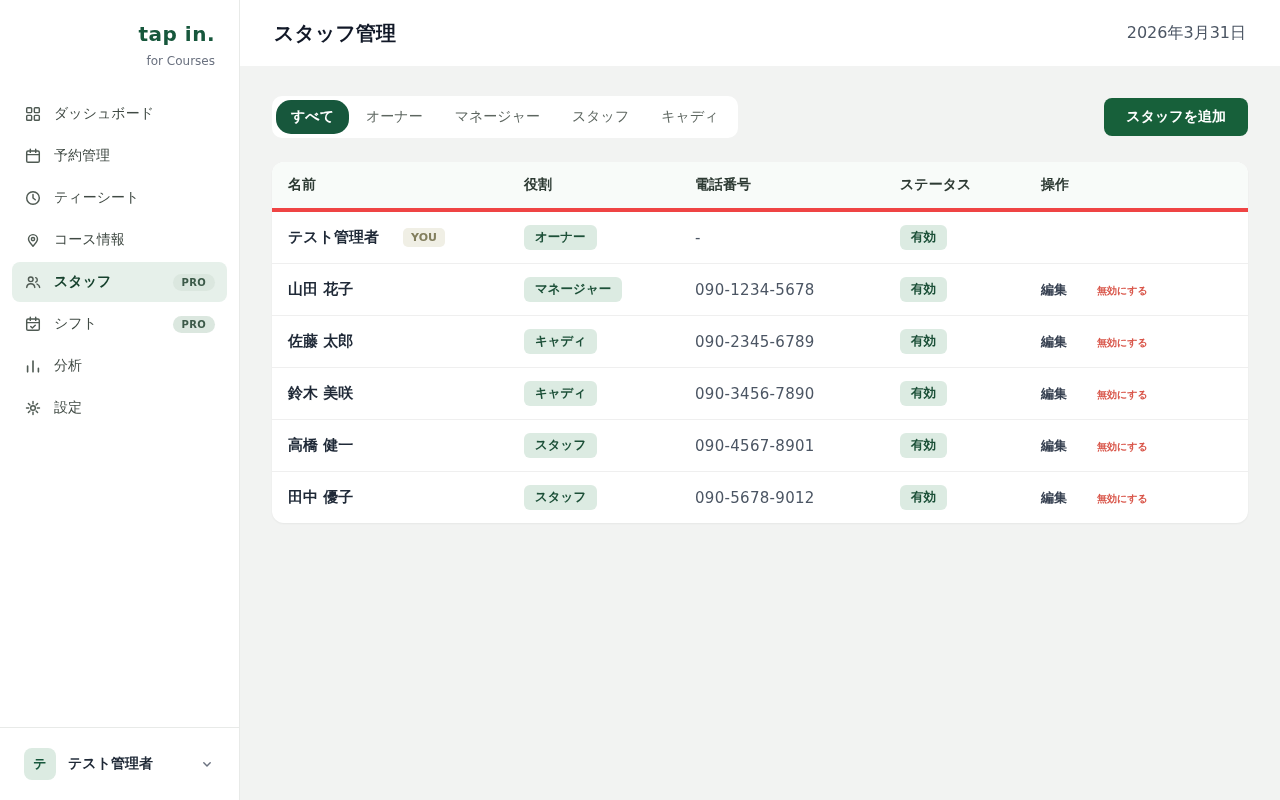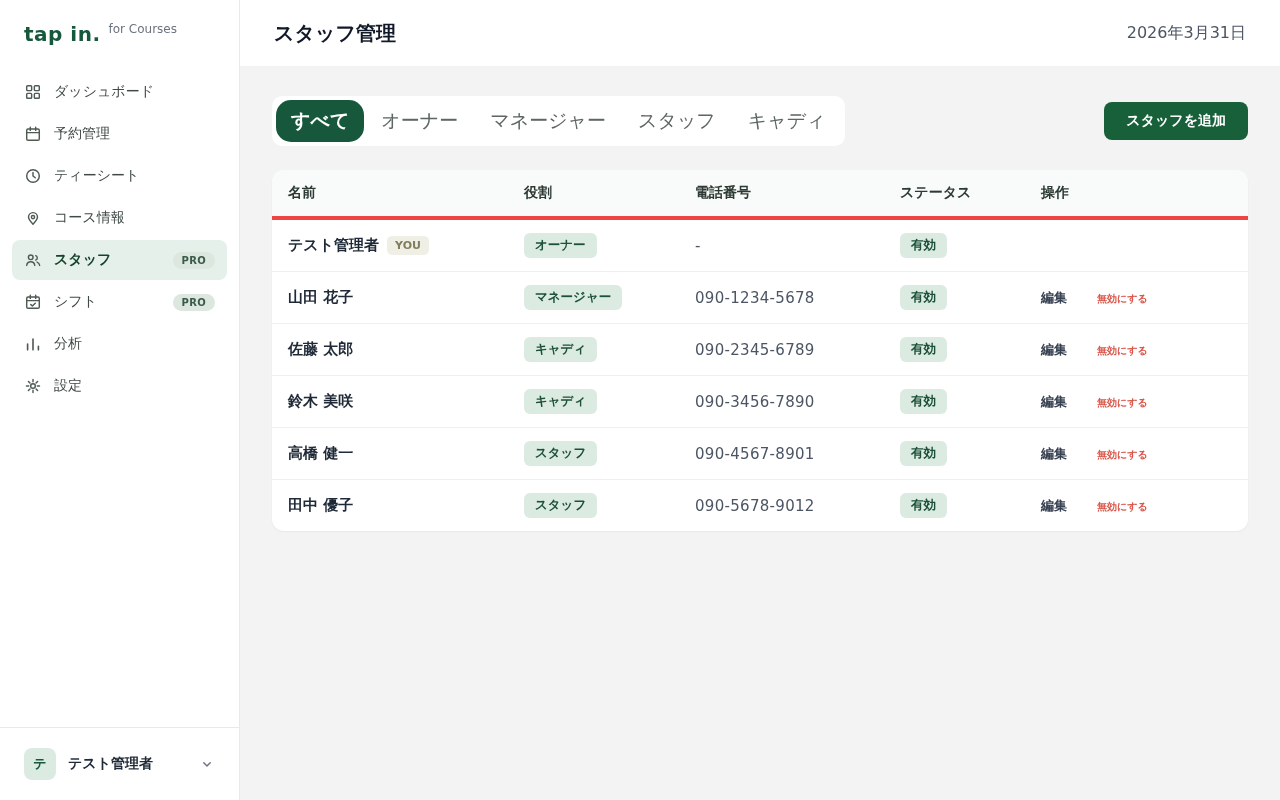--- a/index.html
+++ b/index.html
@@ -5,21 +5,21 @@
   * { margin:0; padding:0; box-sizing:border-box; }
   html,body { width:1280px; height:800px; }
   body {
     font-family:"DejaVu Sans","Liberation Sans",sans-serif;
     background:#f2f3f2; color:#1f2937; overflow:hidden;
   }
   .app { display:flex; width:1280px; height:800px; }
 
   
   .sidebar { width:240px; background:#ffffff; border-right:1px solid #e8eae8; display:flex; flex-direction:column; }
-  .brand { padding:22px 24px 16px; display:flex; align-items:flex-start; gap:8px; }
+  .brand { padding:22px 24px 16px; display:flex; align-items:flex-end; gap:8px;flex-direction:column; }
   .logo { font-size:20px; font-weight:800; color:#17573c; letter-spacing:.5px; }
   .brand-suffix { font-size:12px; color:#6b7280; }
   .nav { padding:10px 12px; display:flex; flex-direction:column; gap:2px; flex:1; }
   .nav-item { display:flex; align-items:center; gap:12px; padding:11px 12px; border-radius:8px;
               color:#404a44; font-size:14px; cursor:pointer; }
   .nav-item.active { background:#e6f0ea; color:#17422e; font-weight:600; }
   .icon { width:18px; height:18px; color:#4f5a53; display:inline-flex; flex:0 0 18px; }
   .icon svg { width:18px; height:18px; }
   .pro { margin-left:auto; font-size:10px; font-weight:700; background:#dbe7df; color:#3c5a49;
          padding:3px 9px; border-radius:10px; letter-spacing:.3px; }
@@ -31,37 +31,37 @@
 
   
   .main { flex:1; display:flex; flex-direction:column; min-width:0; }
   .topbar { height:66px; background:#ffffff; display:flex; align-items:center; justify-content:space-between; padding:0 34px; }
   .page-title { font-size:20px; font-weight:700; color:#111827; }
   .date { font-size:16px; color:#4b5563; }
   .content { padding:30px 32px; }
 
   .toolbar { display:flex; justify-content:space-between; align-items:center; margin-bottom:24px; }
   .tabs { background:#ffffff; border-radius:10px; padding:4px; display:inline-flex; gap:2px; }
-  .tab { font-size:19px; color:#5d6660; padding:8px 15px; border-radius:15px; border:none; background:transparent; cursor:pointer;
+  .tab { font-size:14px; color:#5d6660; padding:8px 15px; border-radius:15px; border:none; background:transparent; cursor:pointer;
          font-family:inherit; }
   .tab.active { background:#17573c; color:#ffffff; font-weight:600; }
   .add-btn { background:#17603a; color:#ffffff; border:none; border-radius:8px; padding:10px 22px;
              font-size:14px; font-weight:700; cursor:pointer; font-family:inherit; }
 
   .table-card { background:#ffffff; border-radius:12px; overflow:hidden; box-shadow:0 1px 2px rgba(0,0,0,.05); }
   table { width:100%; border-collapse:collapse; table-layout:fixed; }
   thead th { background:#f8fbf9; text-align:left; font-size:14px; font-weight:600; color:#2d3a33;
              padding:14px 16px; border-bottom:4px solid #ef4444; }
   tbody td { padding:13px 16px; font-size:14px; border-bottom:1px solid #efefef; vertical-align:middle; }
   tbody tr:last-child td { border-bottom:none; }
   .cell-name { font-weight:600; color:#1f2937; font-size:15px; }
   .badge { display:inline-block; background:#dcebe2; color:#1c5038; font-size:12.5px; font-weight:700;
            padding:4px 11px; border-radius:6px; }
   .badge-you { display:inline-block; background:#f0efe5; color:#827e5d; font-size:11px; font-weight:700;
-               padding:3px 8px; border-radius:5px; margin-left:8px; vertical-align:1px; }
+               padding:3px 8px; border-radius:5px; margin-left:24px; vertical-align:1px; }
   .phone { color:#4b5563; letter-spacing:.3px; font-size:15px; }
   .link-edit { color:#374151; font-size:13px; font-weight:600; margin-right:30px; cursor:pointer;text-align:right; }
   .link-disable { color:#d9564a; font-size:10px; font-weight:600; cursor:pointer; }
 </style>
 </head>
 <body>
 
 <div class="app">
 
   <aside class="sidebar">

